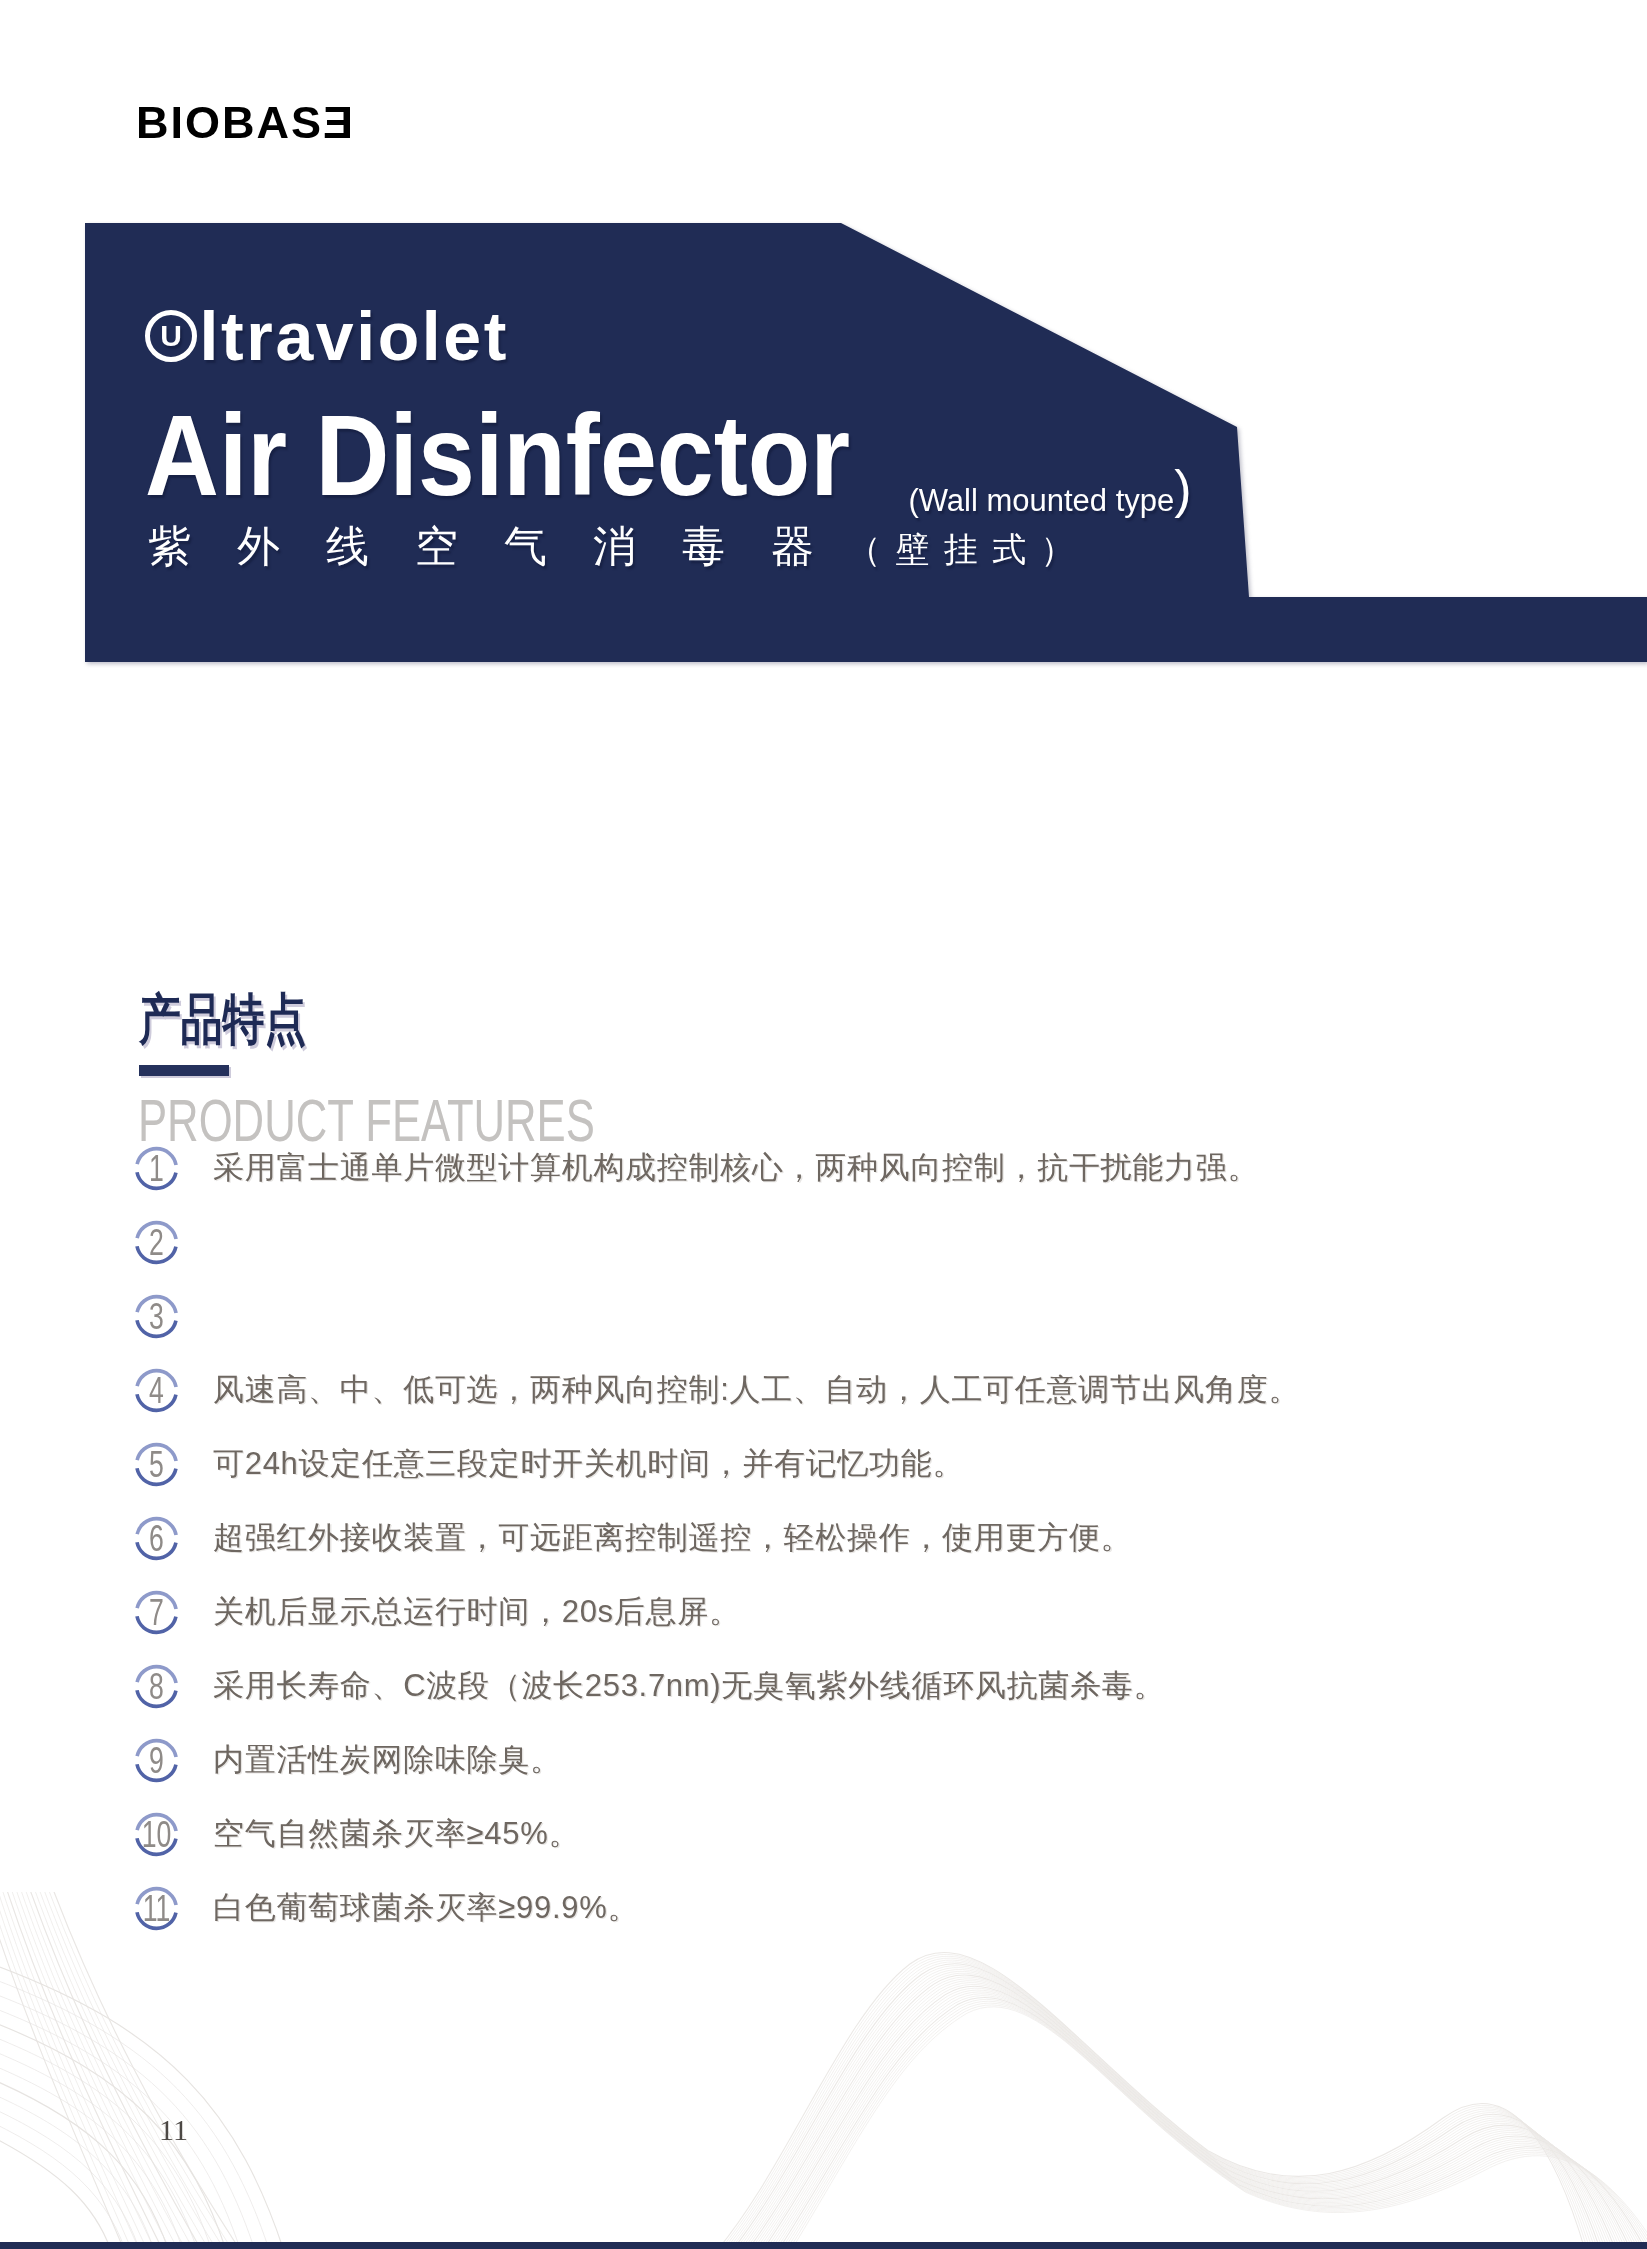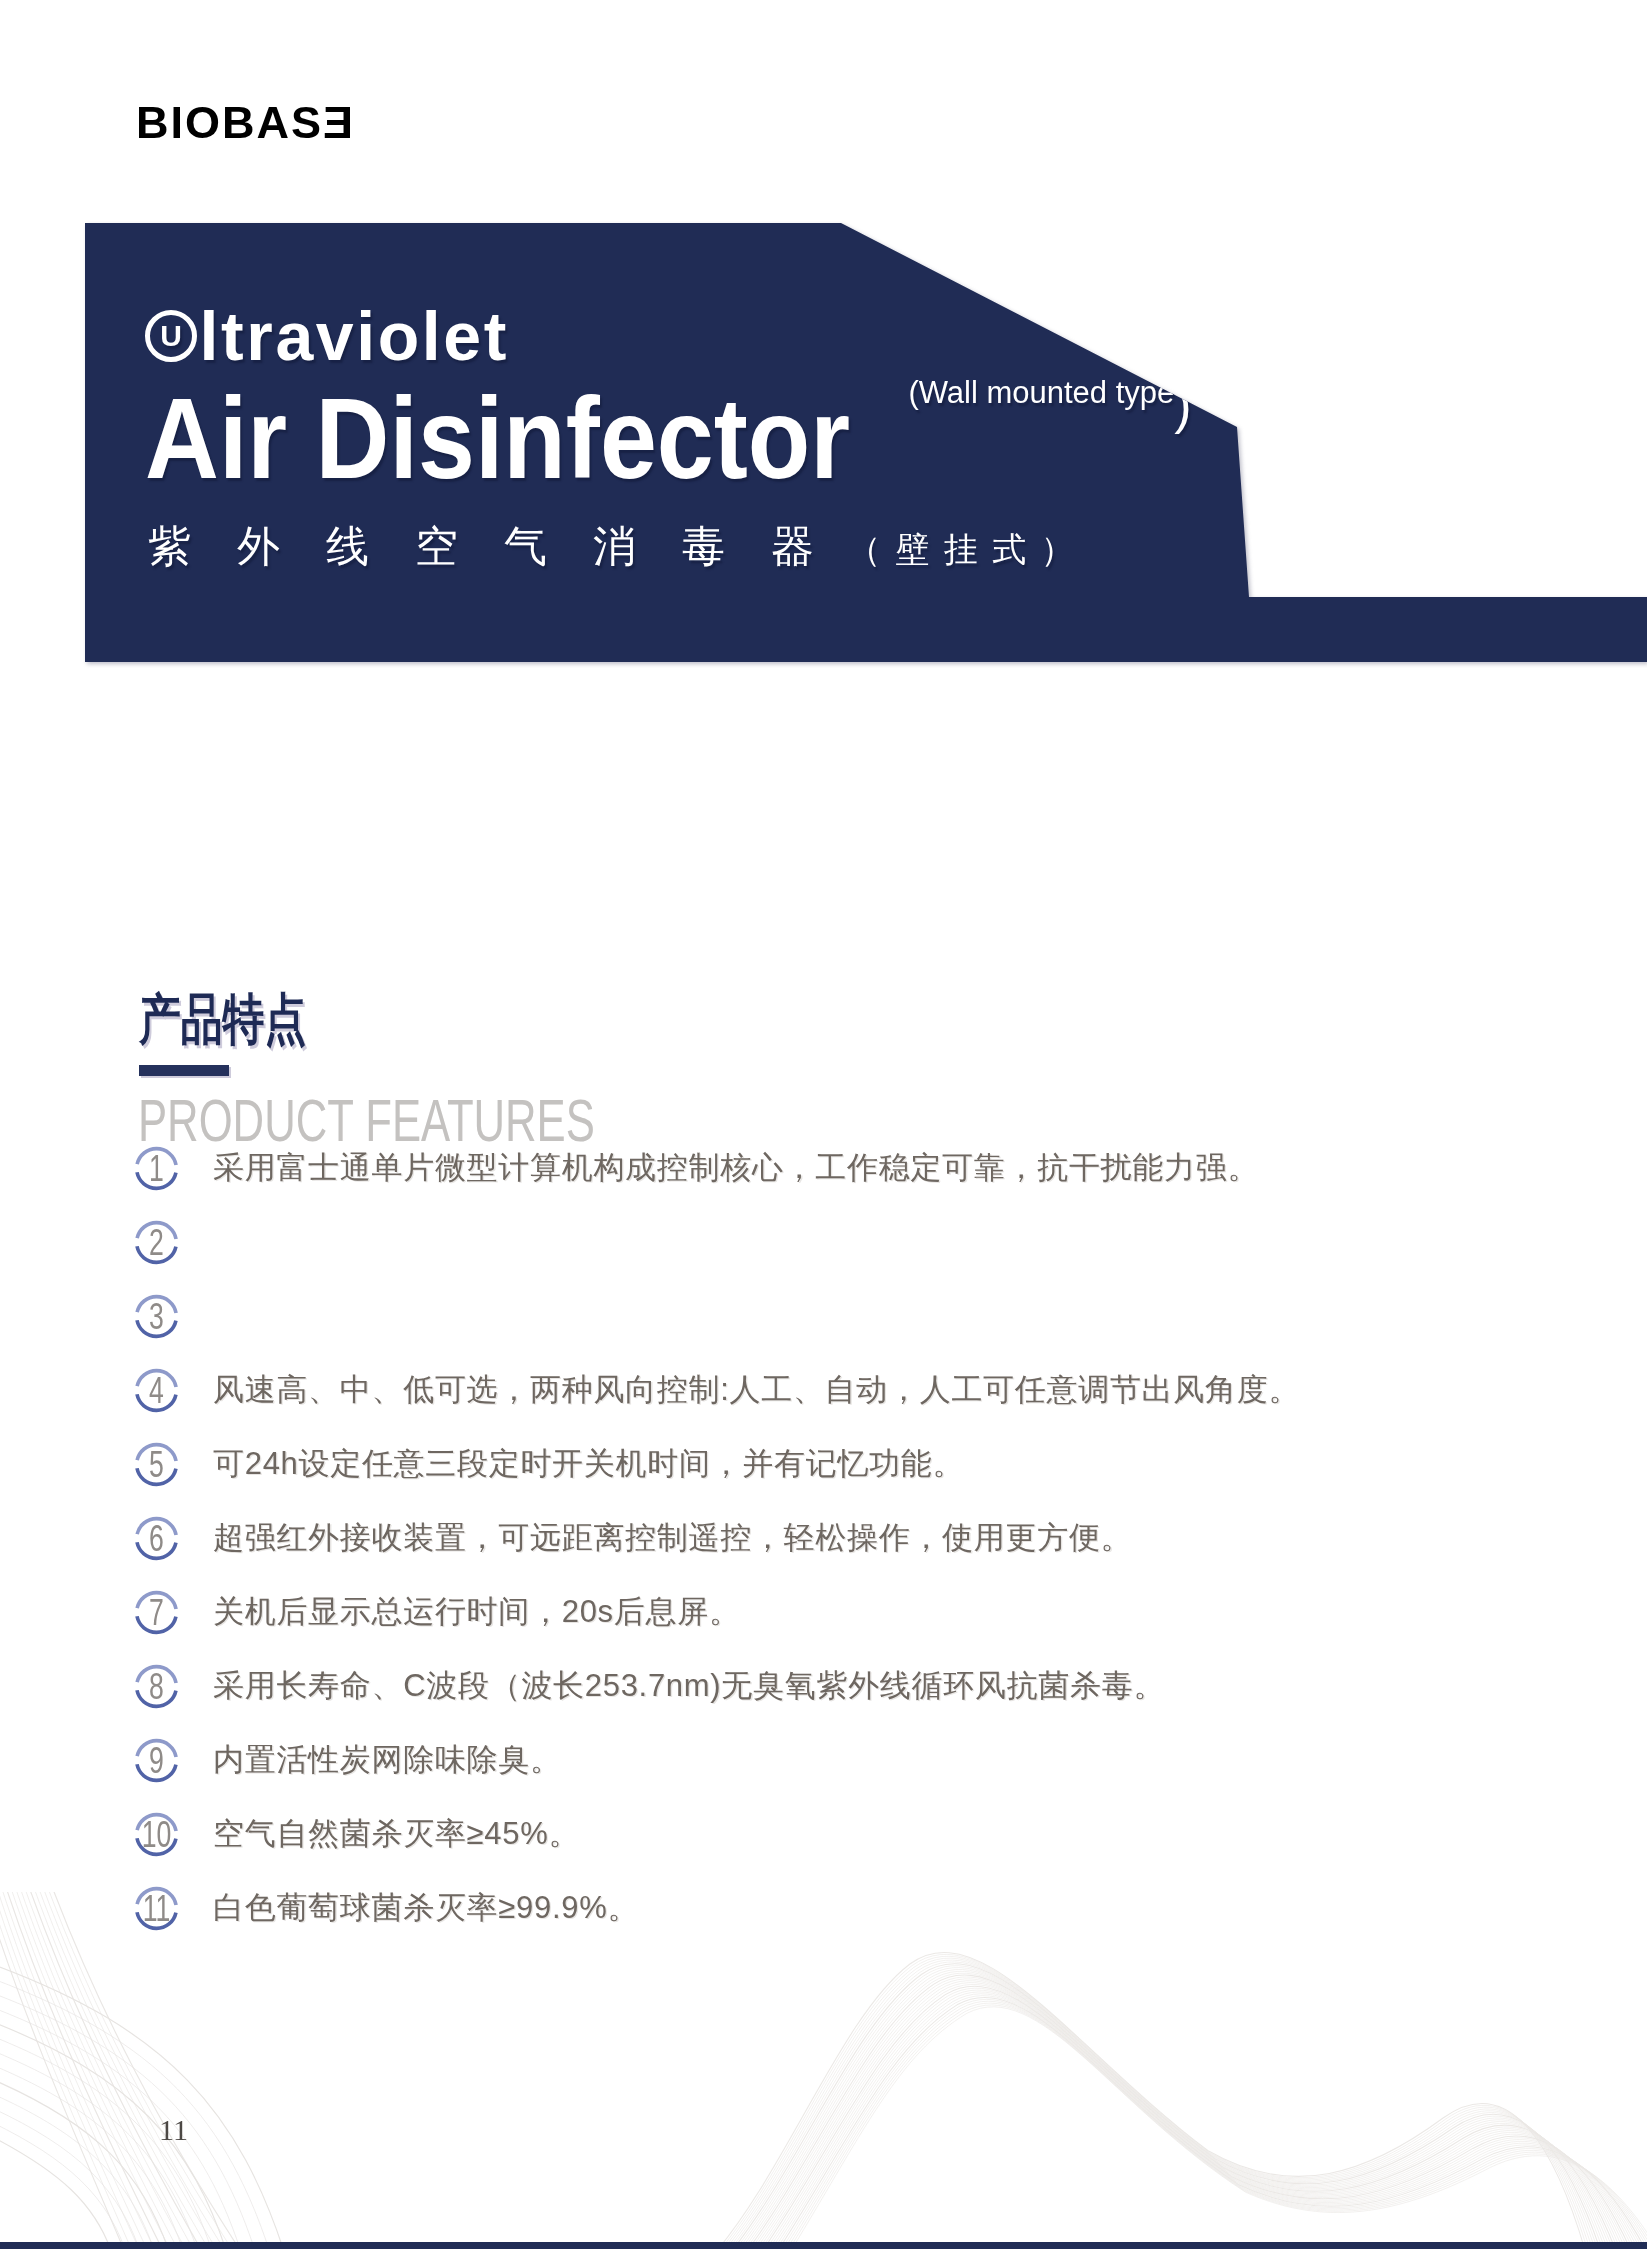--- a/index.html
+++ b/index.html
@@ -34,22 +34,22 @@
   }
   .circle-u{
     width:42px;height:42px;border:5.9px solid #ffffff;border-radius:50%;
     display:inline-flex;align-items:center;justify-content:center;
     font-size:30px;font-weight:700;flex:none;
   }
   .series-rest{
     font-size:68px;font-weight:700;letter-spacing:2.6px;margin-left:2.6px;
   }
   .title-row{
-    position:absolute;left:60px;top:152px;
-    display:flex;align-items:flex-start;white-space:nowrap;
+    position:absolute;left:60px;top:169px;
+    display:flex;align-items:flex-end;white-space:nowrap;
   }
   .main-title{
     font-size:115px;font-weight:700;letter-spacing:0px;line-height:1.1;
     display:inline-block;transform:scaleX(.89);transform-origin:left bottom;
     margin-right:-79px;
   }
   .sub-title{font-size:31px;font-weight:400;margin-left:50px;}
   .sub-paren{font-size:52px;font-weight:300;}
   .cn-title{
     position:absolute;left:63px;top:295px;white-space:nowrap;
@@ -136,21 +136,21 @@
 
 <ul class="abs feat-list">
   <li class="feat-item">
     <span class="ring">
         <svg viewBox="0 0 68 68">
           <circle class="ring-top" cx="34" cy="34" r="30" pathLength="360"></circle>
           <circle class="ring-bot" cx="34" cy="34" r="30" pathLength="360"></circle>
         </svg>
         <span class="num">1</span>
       </span>
-    <p class="feat-text">采用富士通单片微型计算机构成控制核心，工作稳定可靠，抗干扰能力强。</p>
+    <p class="feat-text">采用富士通单片微型计算机构成控制核心，两种风向控制，抗干扰能力强。</p>
   </li>
   <li class="feat-item">
     <span class="ring">
         <svg viewBox="0 0 68 68">
           <circle class="ring-top" cx="34" cy="34" r="30" pathLength="360"></circle>
           <circle class="ring-bot" cx="34" cy="34" r="30" pathLength="360"></circle>
         </svg>
         <span class="num">2</span>
       </span>
   </li>

